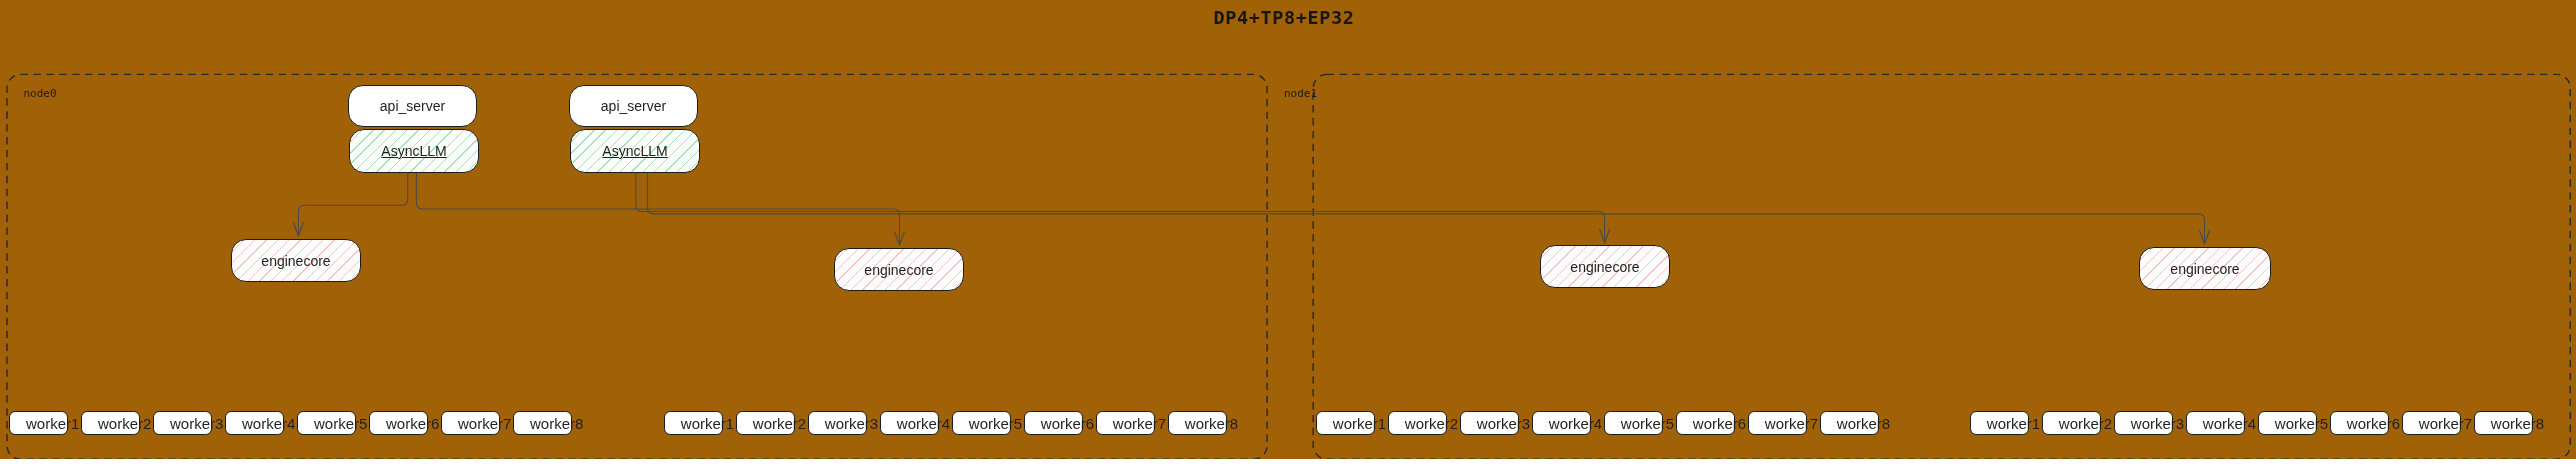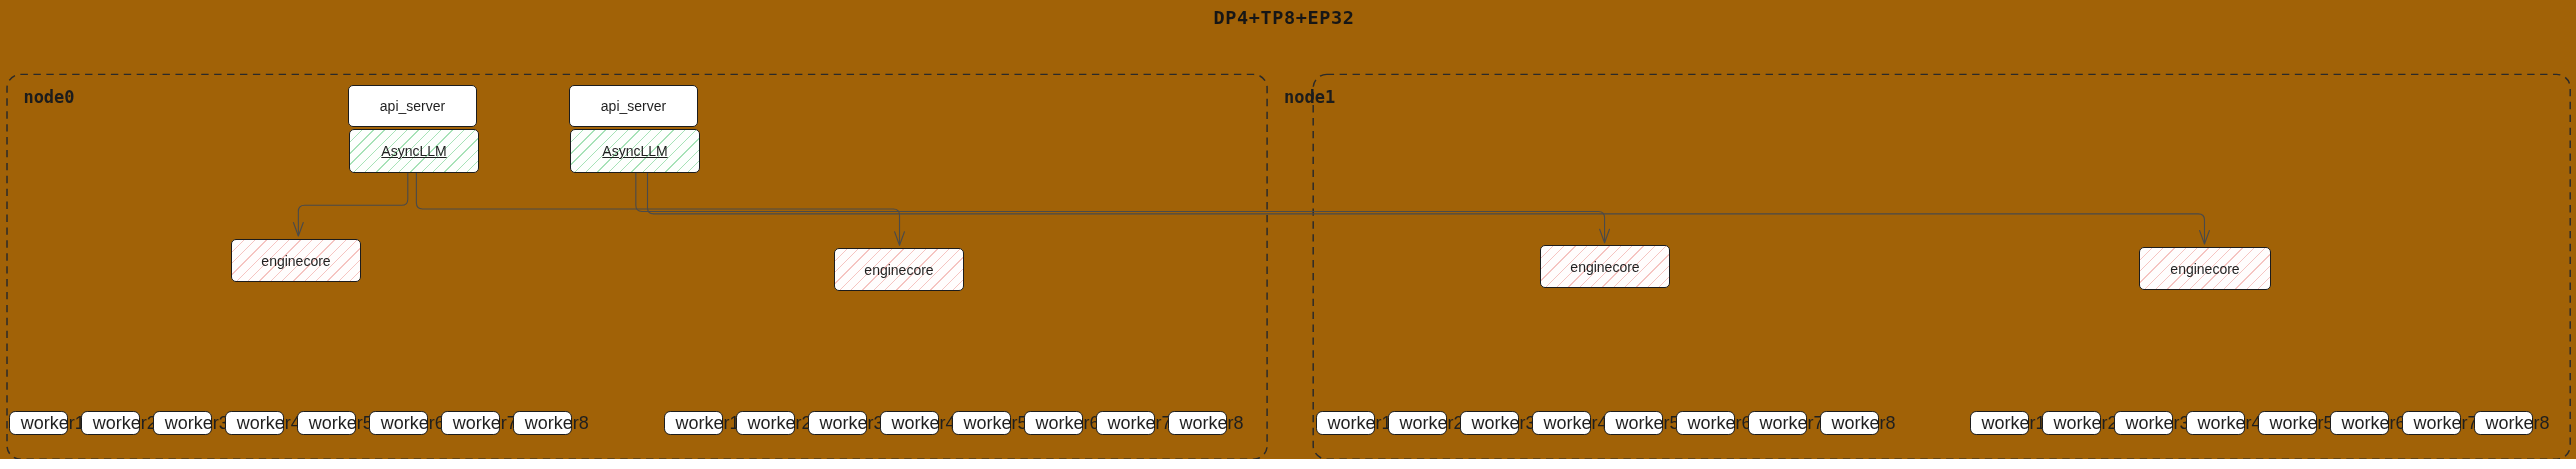--- a/index.html
+++ b/index.html
@@ -20,29 +20,29 @@
     letter-spacing:0.6px;
     color:#161616;
     white-space:nowrap;
   }
   .overlay{
     position:absolute;left:0;top:0;width:2576px;height:469px;
   }
   .node-label{
     position:absolute;
     font-family:"DejaVu Sans Mono", monospace;
-    font-size:17px;font-weight:700;
+    font-size:11px;font-weight:400;
     color:#1c1c1c;
     white-space:nowrap;
   }
   .box{
     position:absolute;
     box-sizing:border-box;
     border:1.6px solid #1c1c1c;
-    border-radius:5px;
+    border-radius:15px;
     background:#ffffff;
     display:flex;align-items:center;justify-content:center;
     font-size:14px;
     color:#1f1f1f;
     white-space:nowrap;
   }
   .hatch-green{
     background-color:#fdfffd;
     background-image:repeating-linear-gradient(135deg,
       rgba(120,210,145,0.65) 0px, rgba(120,210,145,0.65) 1px,
@@ -65,21 +65,21 @@
   .g2{left:664px;}
   .g3{left:1316px;}
   .g4{left:1970px;}
   .worker{
     box-sizing:border-box;
     width:59px;height:24px;
     border:1.2px solid #1c1c1c;
     border-radius:6.2px;
     background:#ffffff;
     display:flex;align-items:center;justify-content:center;
-    font-size:18px;
+    font-size:15px;
     color:#1f1f1f;
     white-space:nowrap;
     padding-left:28px;
   }
 </style>
 </head>
 <body>
 
 <div class="canvas">
 

